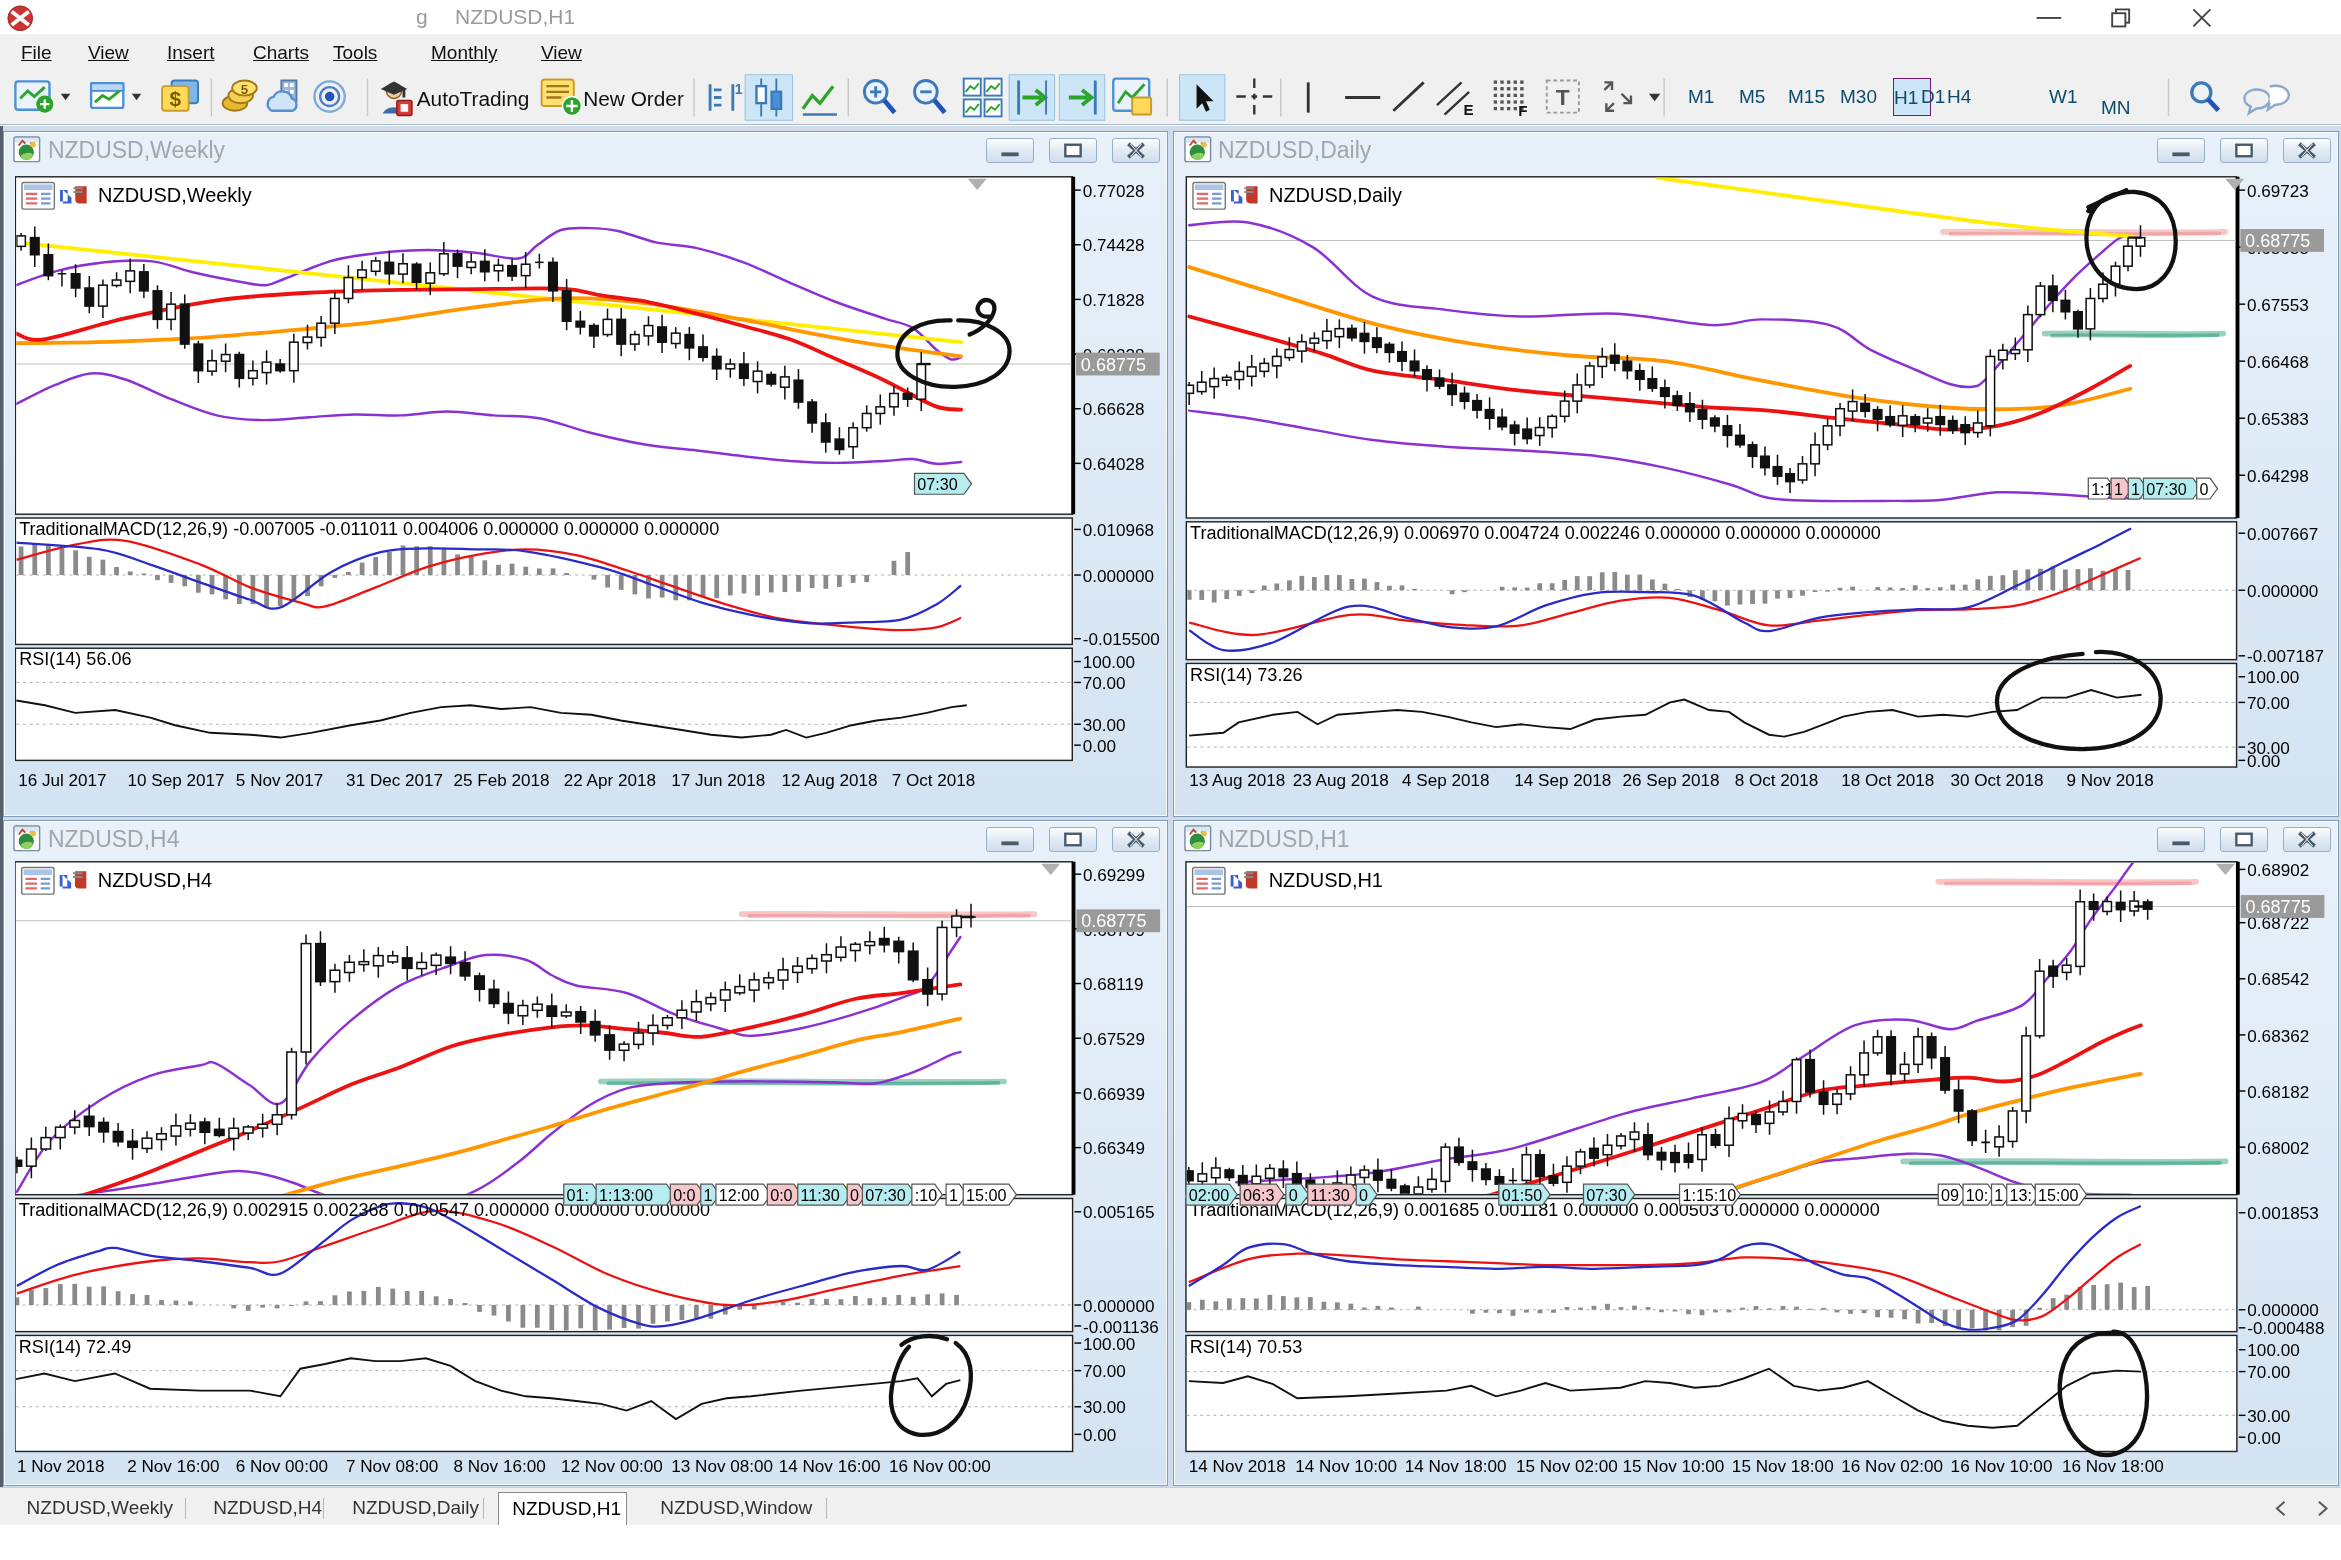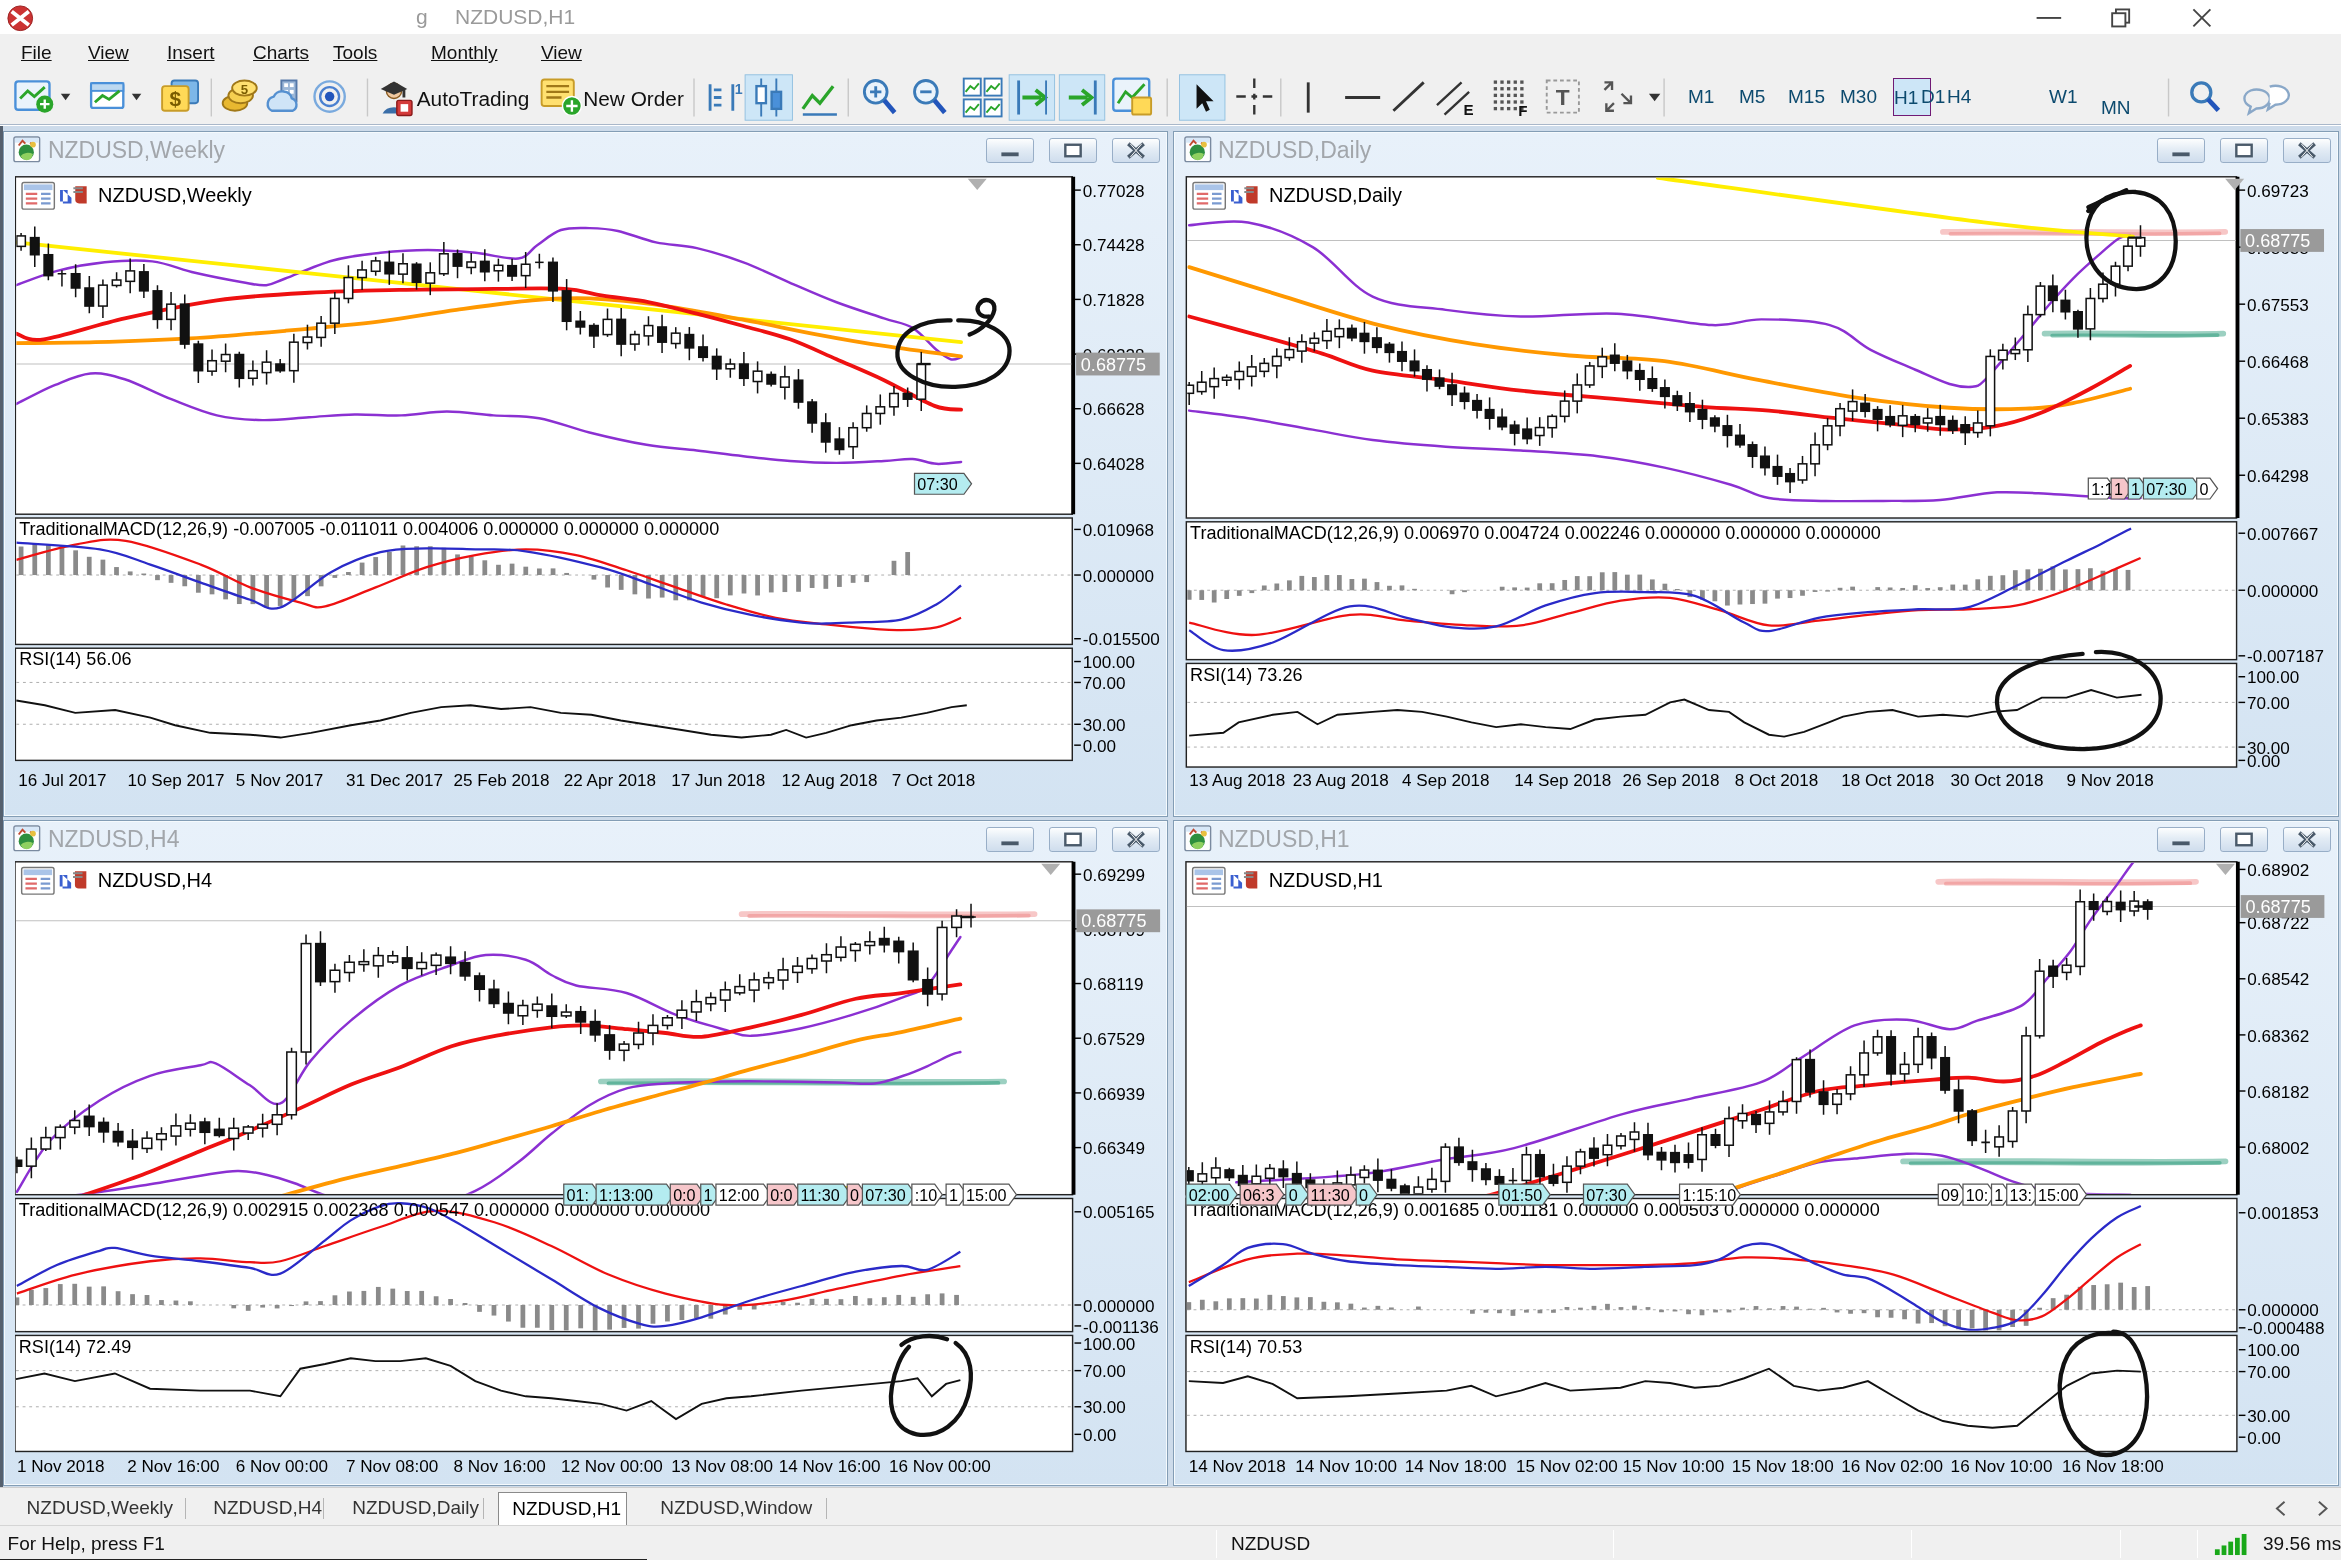--- a/index.html
+++ b/index.html
@@ -1654,31 +1654,13 @@
       <div class="tab" style="left:647px;width:164px;text-align:center;">NZDUSD,Window</div>
       <div class="tabsep" style="left:185px"></div>
       <div class="tabsep" style="left:323px"></div>
       <div class="tabsep" style="left:483px"></div>
       <div class="tabsep" style="left:826px"></div>
       <svg class="abs" style="left:2273px;top:9.5px" width="67" height="21" viewBox="0 0 70 22">
 <path d="M12 4 L4 11 L12 18" fill="none" stroke="#555" stroke-width="2"></path>
 <path d="M48 4 L56 11 L48 18" fill="none" stroke="#555" stroke-width="2"></path>
       </svg>
     </div>
-    <div class="abs" id="statusbar">
-      <span class="abs" style="left:7.6px;top:6.7px;">For Help, press F1</span>
-      <span class="abs" style="left:1231px;top:6.7px;">NZDUSD</span>
-      <div class="ssep" style="left:1216px"></div>
-      <div class="ssep" style="left:1613px"></div>
-      <div class="ssep" style="left:1911px"></div>
-      <div class="ssep" style="left:2120px"></div>
-      <div class="ssep" style="left:2197px"></div>
-      <svg class="abs" style="left:2213px;top:5.7px" width="44" height="25" viewBox="0 0 46 26">
-<rect x="2" y="18" width="5" height="6" fill="#19a819"></rect>
-        <rect x="9" y="14" width="5" height="10" fill="#19a819"></rect>
-<rect x="16" y="10" width="5" height="14" fill="#19a819"></rect>
-        <rect x="23" y="6" width="5" height="18" fill="#19a819"></rect>
-<rect x="30" y="2" width="5" height="22" fill="#19a819"></rect>
-      </svg>
-      <span class="abs" style="left:2263px;top:6.7px;">39.56 ms</span>
-      <div class="abs" style="left:0px;top:33px;width:647px;height:2.9px;background:#222;"></div>
-    </div>
   </div>
 
 </body></html>

